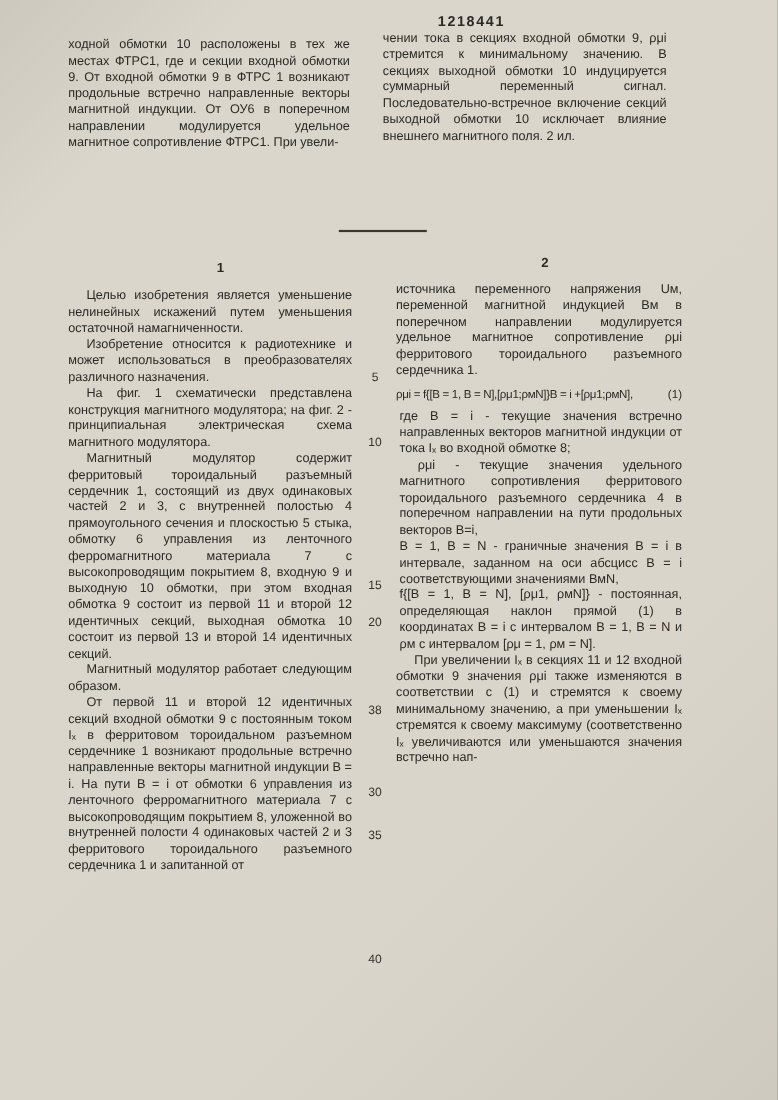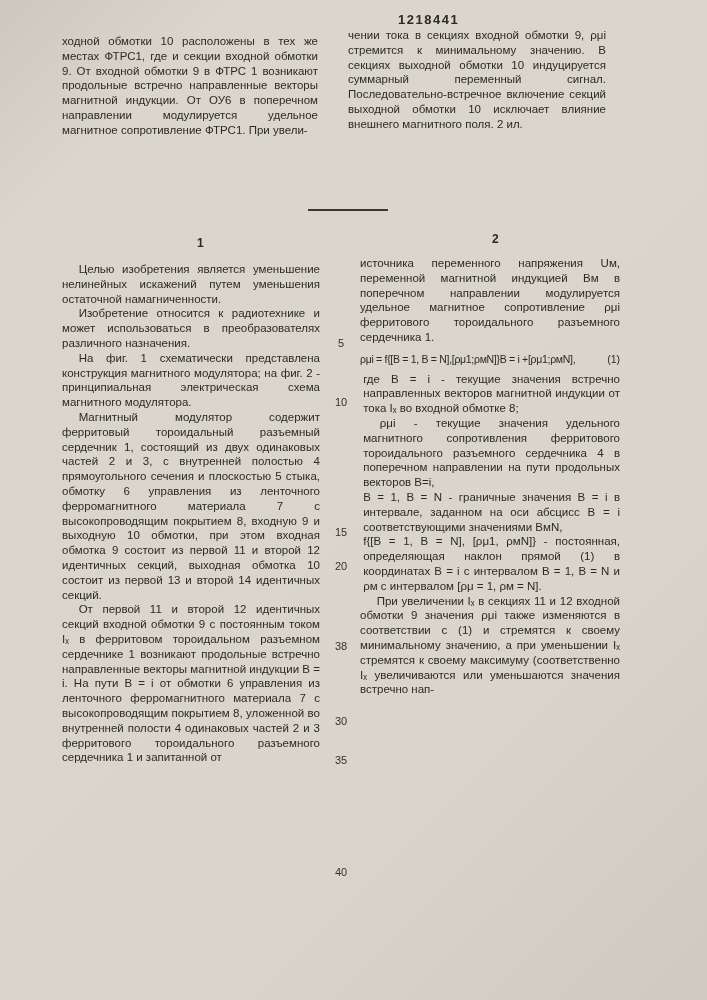--- a/index.html
+++ b/index.html
@@ -74,20 +74,21 @@
     <span>30</span>
     <span>35</span>
     <span>40</span>
   </div>
 
   <div class="col main-left">
     <p class="indent">Целью изобретения является уменьшение нелинейных искажений путем уменьшения остаточной намагниченности.</p>
     <p class="indent">Изобретение относится к радиотехнике и может использоваться в преобразователях различного назначения.</p>
     <p class="indent">На фиг. 1 схематически представлена конструкция магнитного модулятора; на фиг. 2 - принципиальная электрическая схема магнитного модулятора.</p>
     <p class="indent">Магнитный модулятор содержит ферритовый тороидальный разъемный сердечник 1, состоящий из двух одинаковых частей 2 и 3, с внутренней полостью 4 прямоугольного сечения и плоскостью 5 стыка, обмотку 6 управления из ленточного ферромагнитного материала 7 с высокопроводящим покрытием 8, входную 9 и выходную 10 обмотки, при этом входная обмотка 9 состоит из первой 11 и второй 12 идентичных секций, выходная обмотка 10 состоит из первой 13 и второй 14 идентичных секций.</p>
+    <p class="indent">Магнитный модулятор работает следующим образом.</p>
     <p class="indent">От первой 11 и второй 12 идентичных секций входной обмотки 9 с постоянным током Iₓ в ферритовом тороидальном разъемном сердечнике 1 возникают продольные встречно направленные векторы магнитной индукции B = i. На пути B = i от обмотки 6 управления из ленточного ферромагнитного материала 7 с высокопроводящим покрытием 8, уложенной во внутренней полости 4 одинаковых частей 2 и 3 ферритового тороидального разъемного сердечника 1 и запитанной от</p>
   </div>
 
   <div class="col main-right">
     <p>источника переменного напряжения Uм, переменной магнитной индукцией Bм в поперечном направлении модулируется удельное магнитное сопротивление ρμi ферритового тороидального разъемного сердечника 1.</p>
     <div class="formula-row">
       <span class="formula">ρμi = f{[B = 1, B = N],[ρμ1;ρмN]}B = i +[ρμ1;ρмN],</span>
       <span class="formula-num">(1)</span>
     </div>
     <p class="def">где B = i - текущие значения встречно направленных векторов магнитной индукции от тока Iₓ во входной обмотке 8;</p>

